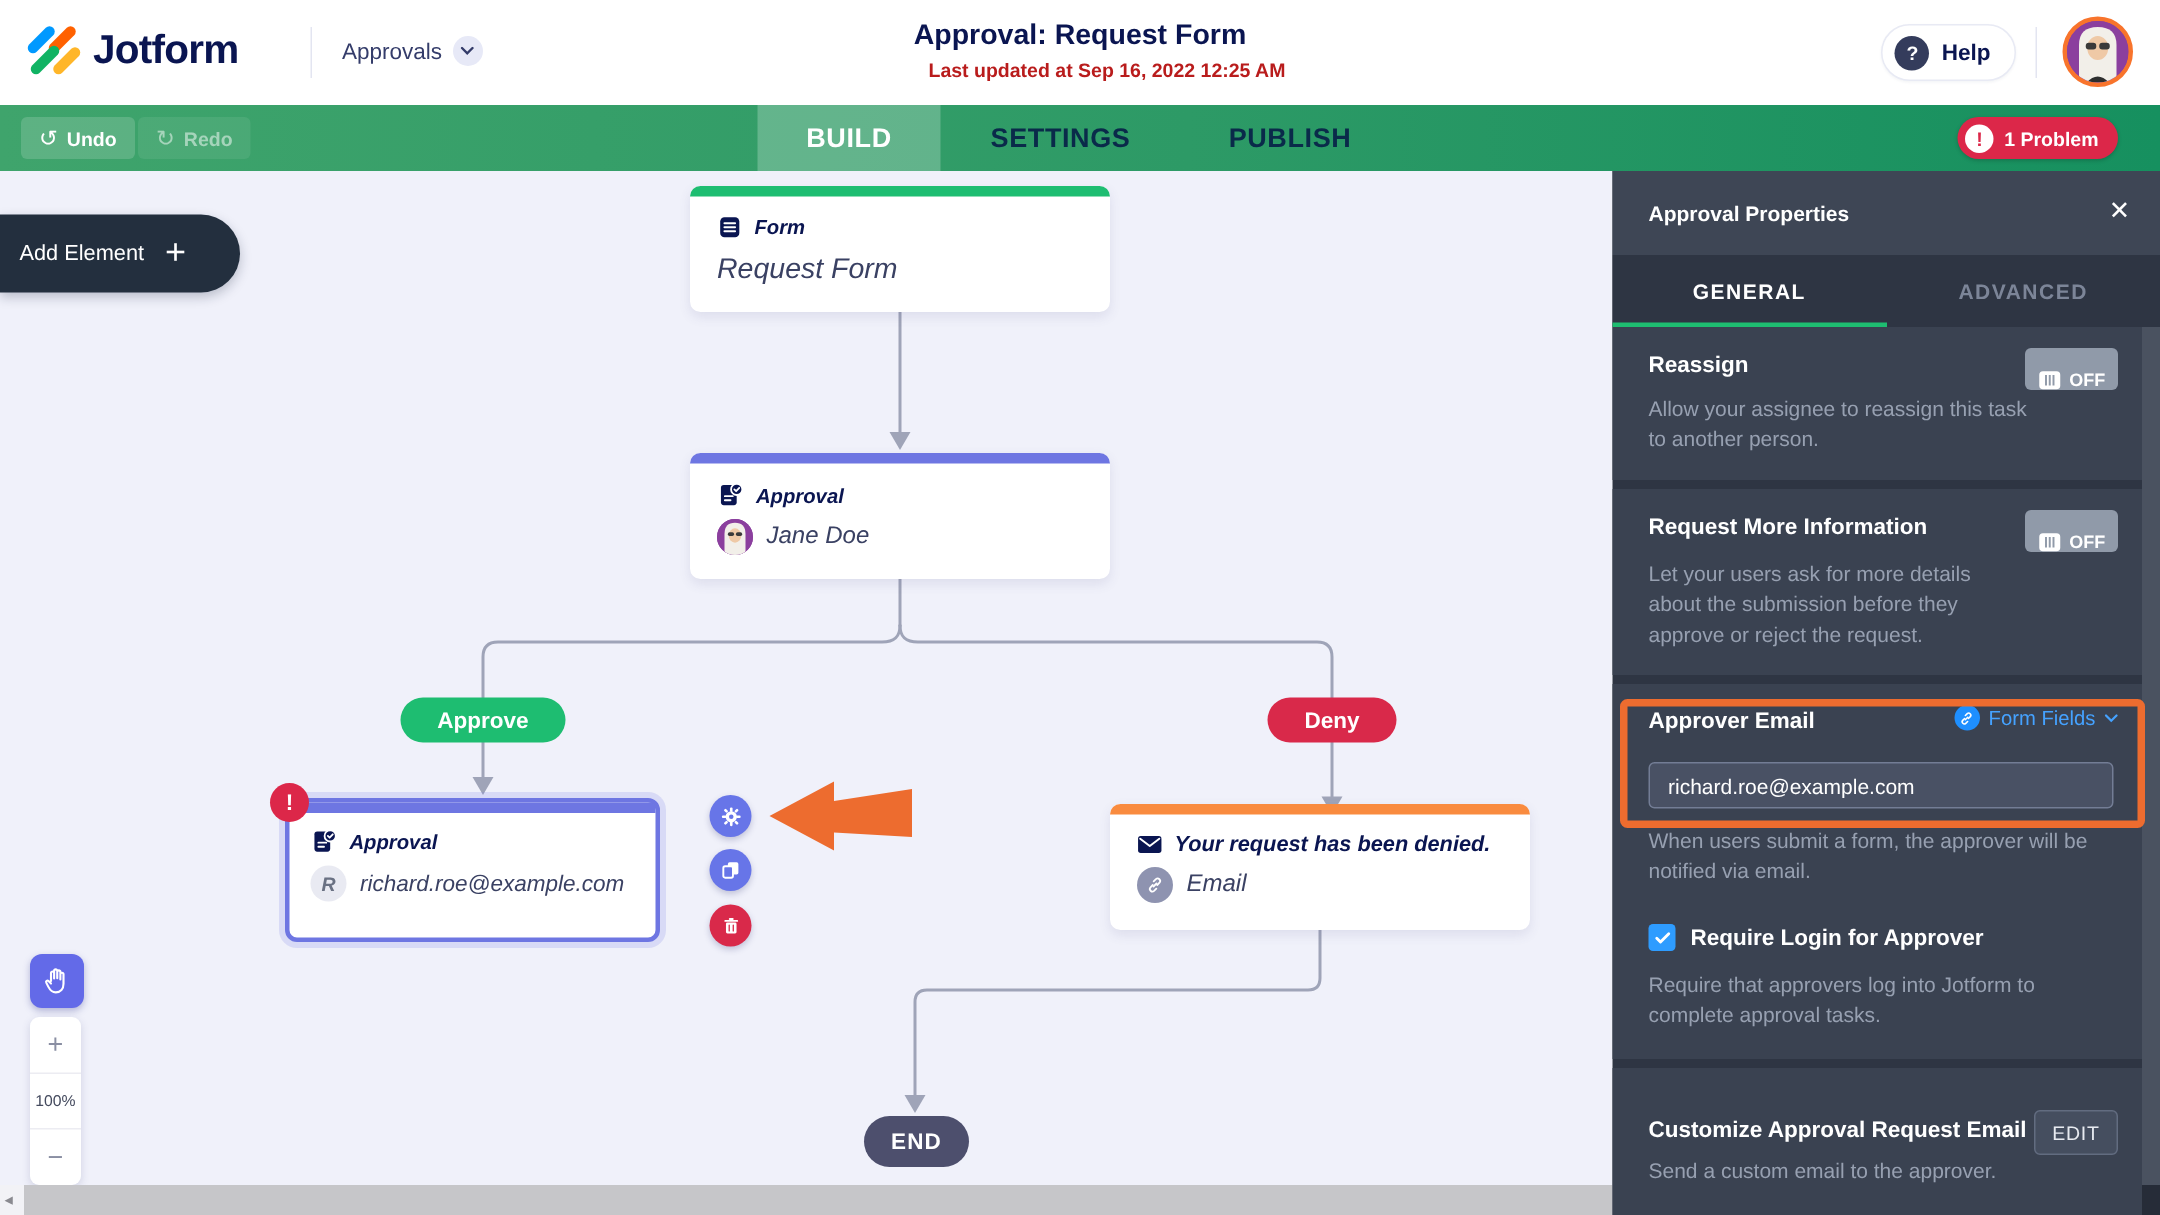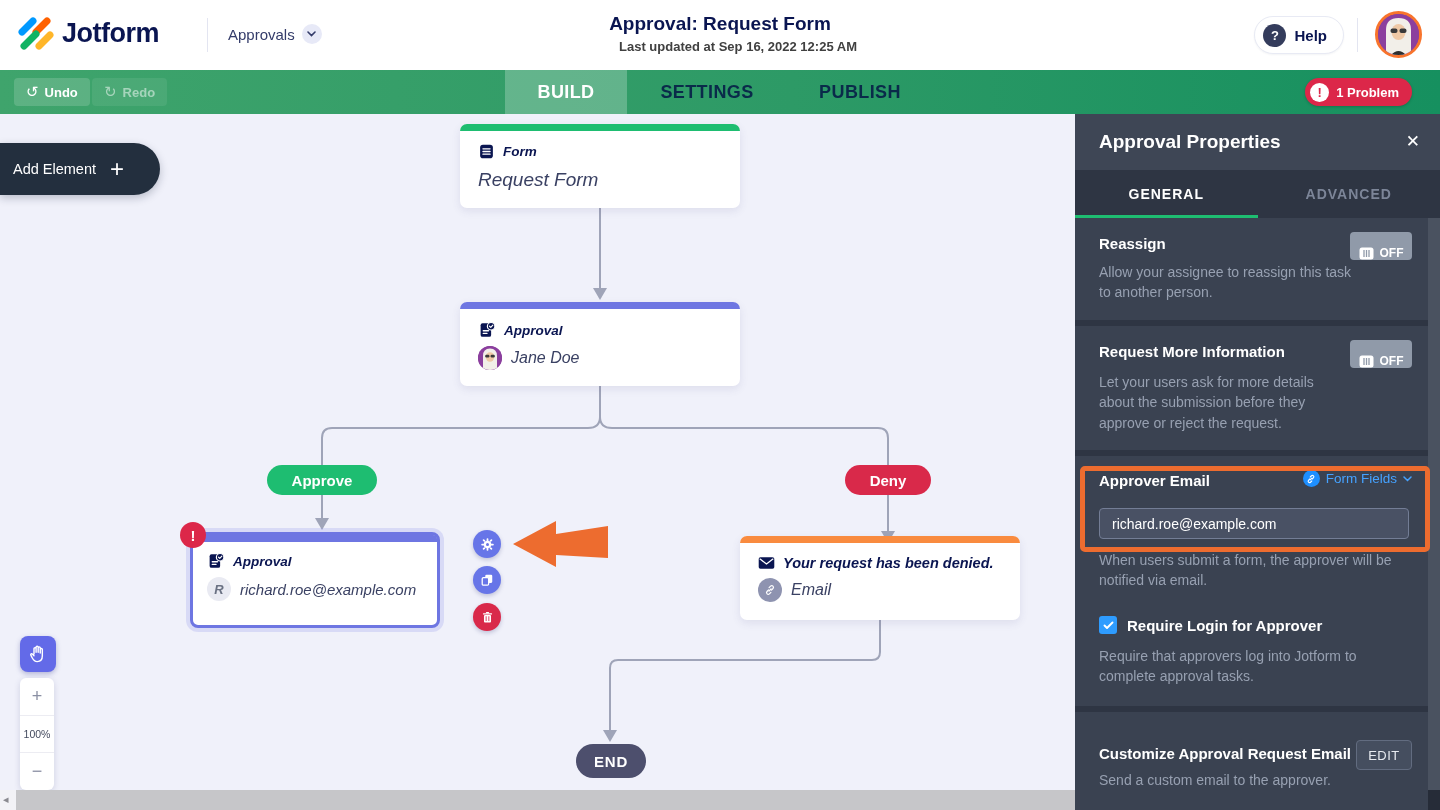--- a/index.html
+++ b/index.html
@@ -9,21 +9,21 @@
 
   
   .header { position:absolute; top:0; left:0; width:1440px; height:70px; background:#fff; }
   .logo-mark { position:absolute; left:16px; top:15px; width:40px; height:40px; }
   .brand { position:absolute; left:62px; top:18px; font-size:27px; font-weight:bold; color:#0A1551; letter-spacing:-0.5px; }
   .hdr-div { position:absolute; top:18px; width:1px; height:34px; background:#E3E5F1; }
   .nav-approvals { position:absolute; left:228px; top:24px; font-size:15px; color:#343C6A; display:flex; align-items:center; gap:7px; cursor:pointer; }
   .chev-circle { width:20px; height:20px; border-radius:50%; background:#E7E9F7; display:flex; align-items:center; justify-content:center; }
   .title-wrap { position:absolute; left:0; right:0; top:13px; text-align:center; pointer-events:none; }
   .page-title { font-size:19px; font-weight:bold; color:#0A1551; }
-  .page-subtitle { margin-top:4px; font-size:13px; font-weight:bold; color:#404040;padding-left:36px; }
+  .page-subtitle { margin-top:4px; font-size:13px; font-weight:bold; color:#b91c1c;padding-left:36px; }
   .help-btn { position:absolute; right:96px; top:16px; height:38px; padding:0 16px 0 8px; border:1px solid #E8EAF4; border-radius:19px; background:#fff; display:flex; align-items:center; gap:8px; cursor:pointer; box-shadow:0 1px 2px rgba(20,30,80,.05); }
   .help-q { width:23px; height:23px; border-radius:50%; background:#343C5C; color:#fff; font-size:13px; font-weight:bold; display:flex; align-items:center; justify-content:center; }
   .help-label { font-size:15px; font-weight:bold; color:#0A1551; }
   .avatar-btn { position:absolute; right:18px; top:11px; width:47px; height:47px; border-radius:50%; border:3px solid #F8742C; overflow:hidden; cursor:pointer; background:#8B3F9E; }
 
   
   .toolbar { position:absolute; top:70px; left:0; width:1440px; height:44px; background:linear-gradient(90deg,#3FA46C 0%,#2D9A66 55%,#16905F 100%); }
   .tb-btn { position:absolute; top:8px; height:28px; border-radius:4px; display:flex; align-items:center; gap:6px; padding:0 12px; font-size:13px; font-weight:bold; cursor:pointer; }
   .undo-btn { left:14px; background:rgba(255,255,255,.16); color:#fff; }
   .redo-btn { left:92px; background:rgba(255,255,255,.08); color:rgba(255,255,255,.5); }
@@ -69,21 +69,21 @@
   .zoom-cell { flex:1; display:flex; align-items:center; justify-content:center; color:#8A8FA3; font-size:18px; cursor:pointer; }
   .zoom-cell + .zoom-cell { border-top:1px solid #ECECF2; }
   .zoom-level { font-size:10.5px; color:#444a5e; }
   .hscroll-track { position:absolute; left:0; top:676px; width:1075px; height:20px; background:#F2F2F6; }
   .hscroll-thumb { position:absolute; left:16px; top:0; width:1059px; height:20px; background:#C6C6C9; cursor:pointer; }
   .hscroll-arrow { position:absolute; left:3px; top:3px; font-size:11px; color:#8A8A90; font-family:"DejaVu Sans",sans-serif; cursor:pointer; }
 
   
   .panel { position:absolute; left:1075px; top:114px; width:365px; height:696px; background:#2E3543; color:#fff; }
   .panel-header { position:absolute; top:0; left:0; width:100%; height:56px; background:#3E4655; display:flex; align-items:center; }
-  .panel-title { margin-left:24px; font-size:19px; font-weight:bold; }
+  .panel-title { margin-left:24px; font-size:14px; font-weight:bold; }
   .panel-close { position:absolute; right:20px; top:17px; font-size:17px; color:#fff; cursor:pointer; font-family:"DejaVu Sans",sans-serif; }
   .panel-tabs { position:absolute; top:56px; left:0; width:100%; height:48px; background:#2E3543; display:flex; }
   .ptab { flex:1; display:flex; align-items:center; justify-content:center; font-size:14px; font-weight:bold; letter-spacing:1px; cursor:pointer; position:relative; }
   .ptab-general { color:#fff; }
   .ptab-general::after { content:""; position:absolute; left:0; bottom:0; width:100%; height:3px; background:#1EBD71; }
   .ptab-advanced { color:#7C8598; }
   .section { position:absolute; left:0; width:353px; background:#3A4251; padding:0 20px 0 24px; }
   .sec-title { font-size:15px; font-weight:bold; color:#fff; }
   .sec-desc { font-size:14px; color:#97A0B1; line-height:1.45; }
   .toggle-off { position:absolute; right:16px; width:62px; height:28px; border-radius:4px; background:#909AA9; display:flex; align-items:flex-end; justify-content:center; gap:6px; cursor:pointer; }

